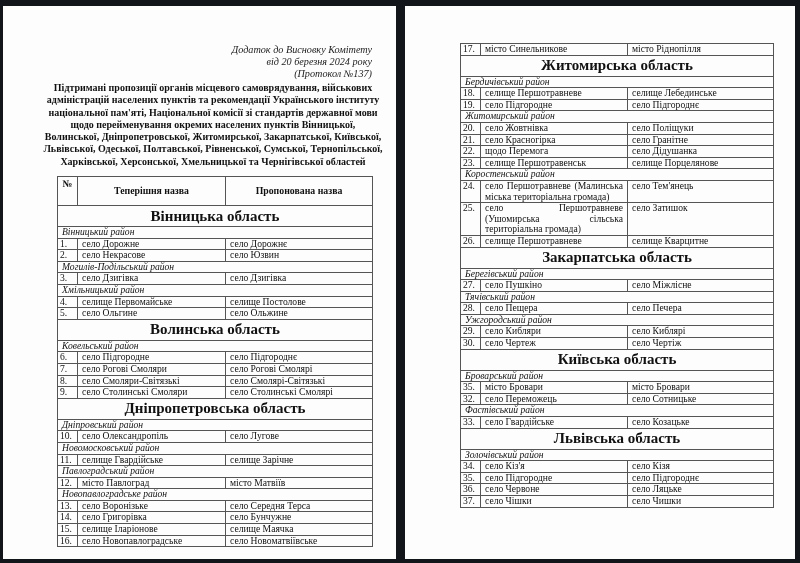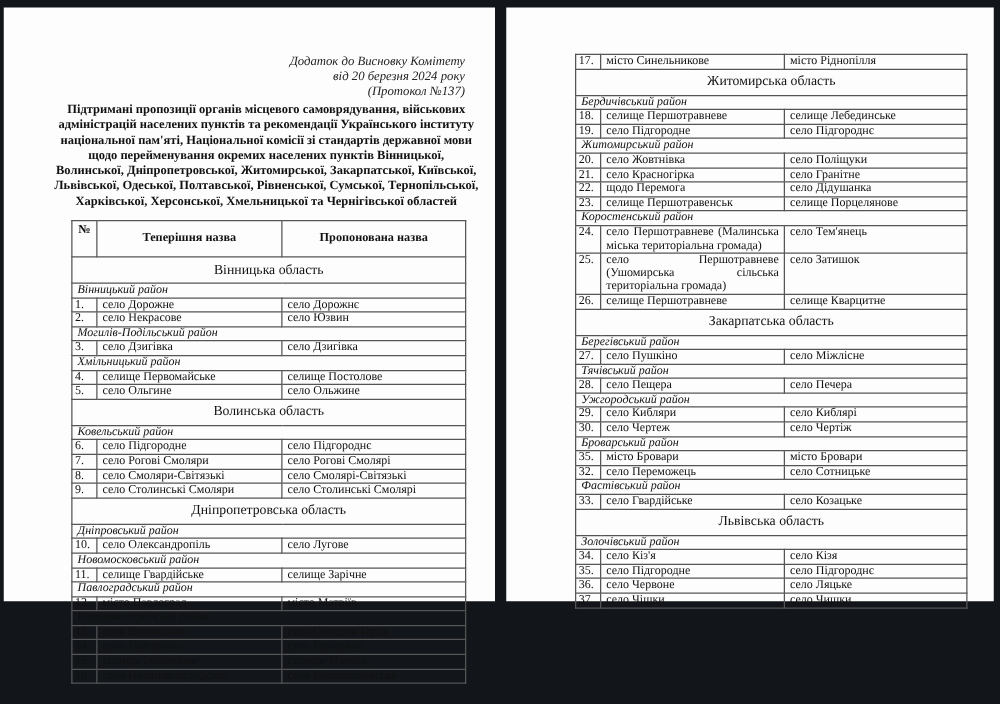--- a/index.html
+++ b/index.html
@@ -1,29 +1,29 @@
 <!DOCTYPE html>
 <html><head>
 <meta charset="utf-8">
 <style>
   html,body{margin:0;padding:0;}
   body{width:800px;height:563px;background:#12151a;position:relative;overflow:hidden;font-family:"Liberation Serif","DejaVu Serif",serif;color:#111;}
-  .page{position:absolute;background:#fdfdfd;top:6px;height:475px;}
+  .page{position:absolute;background:#fdfdfd;top:6px;height:553px;}
   #page-left{left:3px;width:393px;}
   #page-right{left:405px;width:390px;}
   .annex{position:absolute;right:24px;top:38px;text-align:right;font-style:italic;font-size:10.2px;line-height:12px;color:#222;}
   .title{position:absolute;left:40px;width:340px;top:76px;text-align:center;font-weight:bold;font-size:10px;line-height:12.3px;color:#111;}
   table{position:absolute;border-collapse:collapse;font-size:9.6px;line-height:10.6px;table-layout:fixed;}
   #table-left{left:54px;top:170px;width:315px;}
   #table-right{left:55px;top:37px;width:313px;}
   td,th{border:1px solid #555;padding:0 4px;vertical-align:top;white-space:nowrap;overflow:hidden;}
   th{font-weight:bold;font-size:9.8px;height:26px;vertical-align:middle;}
   th.num{vertical-align:top;padding-top:2px;}
   td.num{padding:0 2px;}
-  tr.region td{font-weight:normal;text-align:center;height:20px;vertical-align:middle;font-size:11px;}
+  tr.region td{font-weight:bold;text-align:center;height:20px;vertical-align:middle;font-size:15px;}
   tr.district td{font-style:italic;text-align:left;margin-left:12px;}
   td.wrap{white-space:normal;text-align:justify;} 
 </style>
 </head>
 <body>
 
 <div class="page" id="page-left">
   <div class="annex">
     <div>Додаток до Висновку Комітету</div>
     <div>від 20 березня 2024 року</div>
@@ -256,20 +256,23 @@
         <tr>
           <td class="num">29.</td>
           <td>село Кибляри</td>
           <td>село Киблярі</td>
         </tr>
         <tr>
           <td class="num">30.</td>
           <td>село Чертеж</td>
           <td>село Чертіж</td>
         </tr>
+        <tr class="region">
+          <td colspan="3">Київська область</td>
+        </tr>
         <tr class="district">
           <td colspan="3">Броварський район</td>
         </tr>
         <tr>
           <td class="num">35.</td>
           <td>місто Бровари</td>
           <td>місто Бровари</td>
         </tr>
         <tr>
           <td class="num">32.</td>

